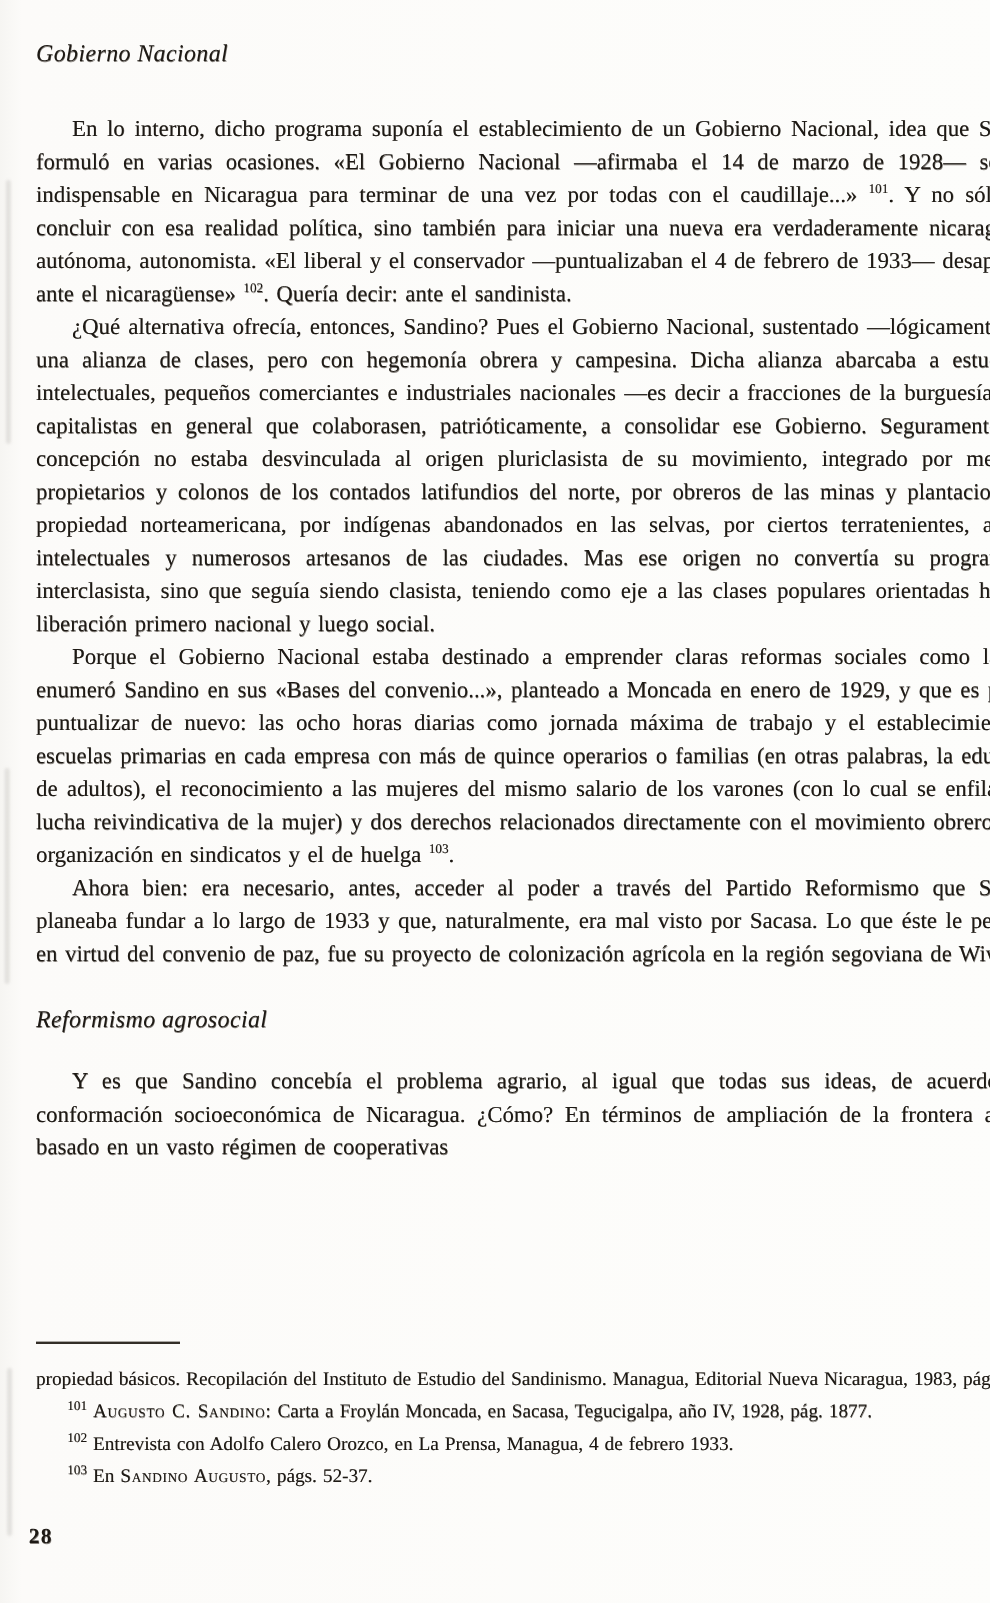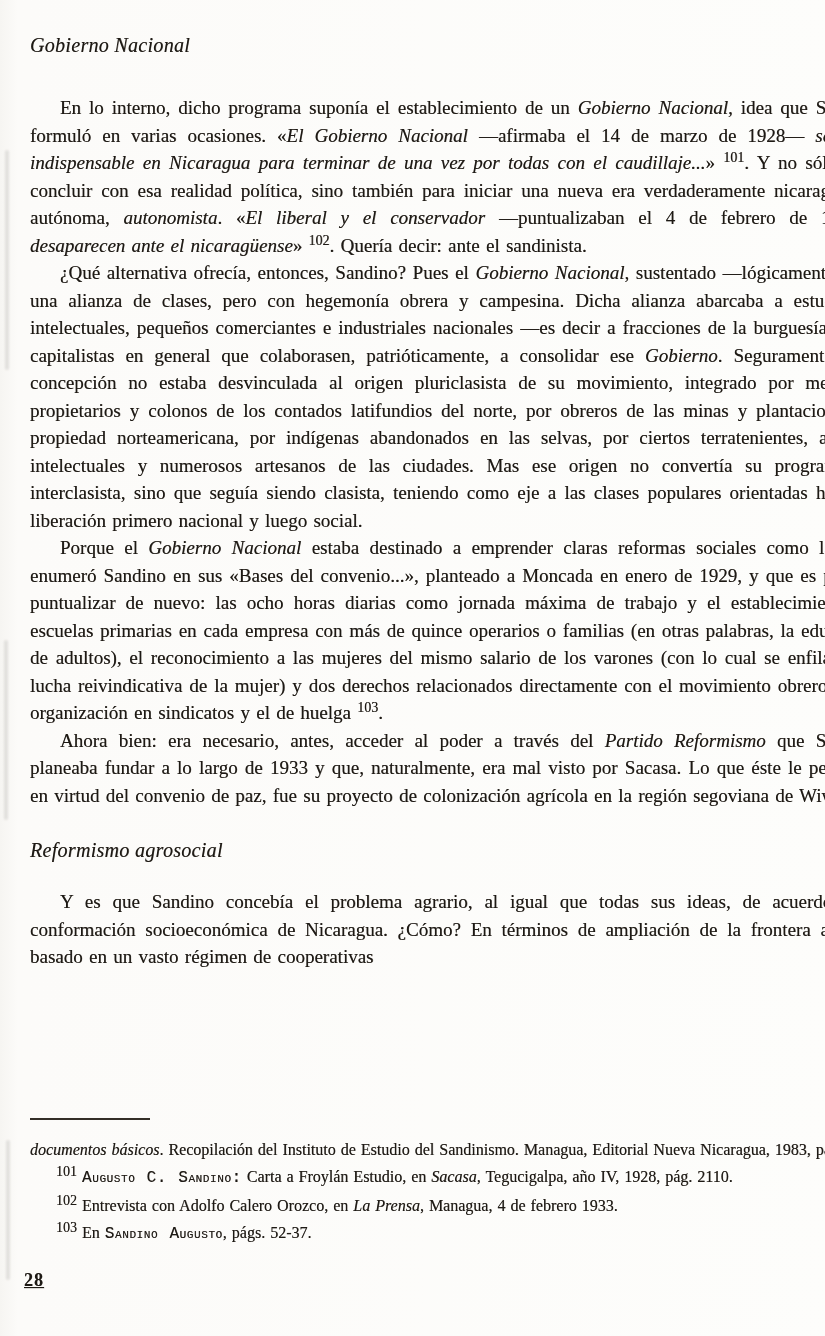--- a/index.html
+++ b/index.html
@@ -36,24 +36,24 @@
   .title-first { margin-bottom: 37px; }
   .title-second { margin-top: 30px; margin-bottom: 26px; }
   p.body-para {
     margin: 0;
     font-size: 19px;
     line-height: 27.5px;
     text-align: justify;
     text-indent: 30px;
     word-spacing: 1.5px;
   }
-  .it { font-style: italic; }
-  .sc { font-variant: small-caps; letter-spacing: 0.6px; font-family: Liberation Mono, monospace; }
+  .it { }
+  .sc { font-variant: small-caps; letter-spacing: 0.6px; }
   .sup {
-    font-size: 14px;
+    font-size: 11px;
     vertical-align: super;
     line-height: 0;
   }
   .footnotes {
     position: absolute;
     left: 30px;
     top: 1118px;
     width: 848px;
     font-size: 16px;
     line-height: 27px;
@@ -70,21 +70,20 @@
     word-spacing: 1px;
   }
   p.footnote.numbered { text-indent: 26px; }
   .page-number {
     position: absolute;
     left: 24px;
     top: 1270px;
     font-size: 18px;
     font-weight: bold;
     letter-spacing: 1px;
-    text-decoration: underline;
   }
   .scan-artifact {
     position: absolute;
     background: rgba(110, 105, 98, 0.16);
     border-radius: 3px;
     filter: blur(1.2px);
   }
   .art-1 { left: 5px; top: 150px; width: 4px; height: 220px; }
   .art-2 { left: 4px; top: 640px; width: 4px; height: 180px; }
   .art-3 { left: 6px; top: 1140px; width: 4px; height: 140px; }
@@ -112,23 +111,23 @@
 
     <h2 class="section-title title-second">Reformismo agrosocial</h2>
 
     <p class="body-para"><span>Y es que Sandino concebía el problema agrario, al igual que todas sus ideas, de acuerdo a la conformación socioeconómica de Nicaragua. ¿Cómo? En términos de ampliación de la frontera agraria, basado en un vasto régimen de cooperativas</span></p>
 
   </div>
 
   <div class="footnotes ink">
     <div class="fn-rule"></div>
 
-    <p class="footnote"><span class="it">documentos básicos</span><span>. Recopilación del Instituto de Estudio del Sandinismo. Managua, Editorial Nueva Nicaragua, 1983, pág. 100.</span></p>
+    <p class="footnote"><span class="it">propiedad básicos</span><span>. Recopilación del Instituto de Estudio del Sandinismo. Managua, Editorial Nueva Nicaragua, 1983, pág. 100.</span></p>
 
-    <p class="footnote numbered"><span class="sup">101</span><span> </span><span class="sc">Augusto C. Sandino:</span><span> Carta a Froylán Estudio, en </span><span class="it">Sacasa</span><span>, Tegucigalpa, año IV, 1928, pág. 2110.</span></p>
+    <p class="footnote numbered"><span class="sup">101</span><span> </span><span class="sc">Augusto C. Sandino:</span><span> Carta a Froylán Moncada, en </span><span class="it">Sacasa</span><span>, Tegucigalpa, año IV, 1928, pág. 1877.</span></p>
 
     <p class="footnote numbered"><span class="sup">102</span><span> Entrevista con Adolfo Calero Orozco, en </span><span class="it">La Prensa</span><span>, Managua, 4 de febrero 1933.</span></p>
 
     <p class="footnote numbered"><span class="sup">103</span><span> En </span><span class="sc">Sandino Augusto</span><span>, págs. 52-37.</span></p>
   </div>
 
   <div class="page-number ink">28</div>
 
 </div>
 

